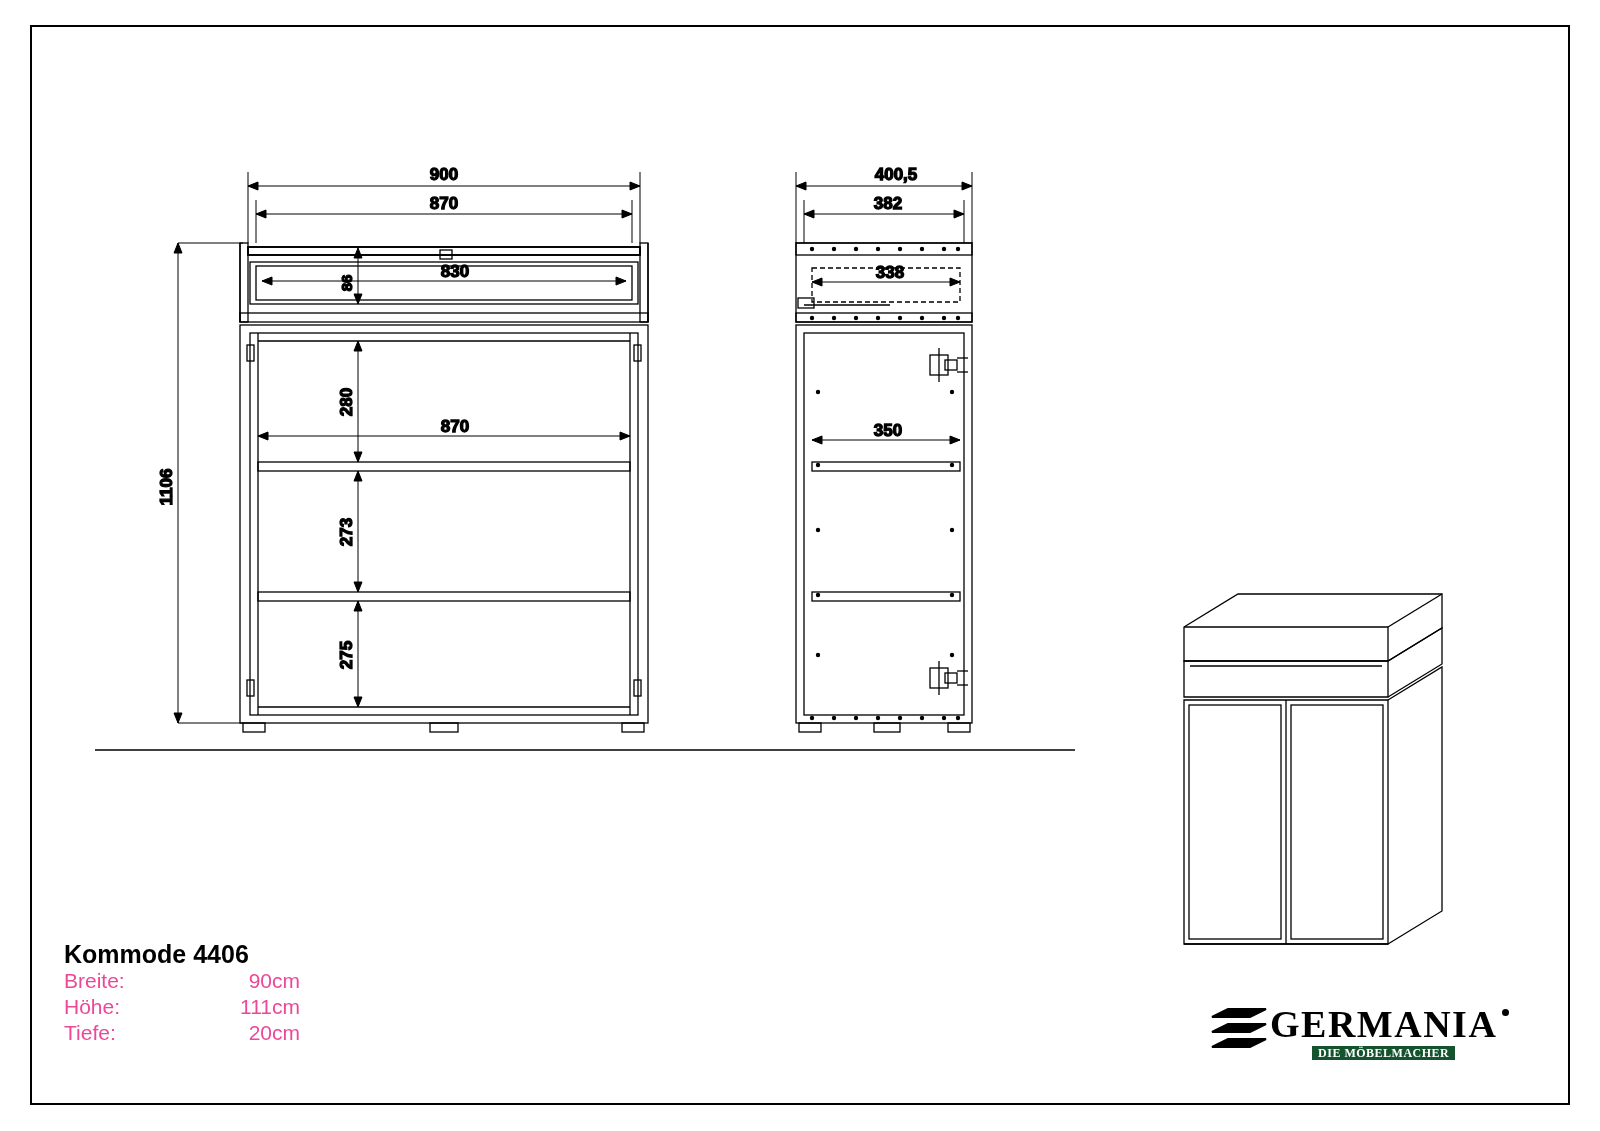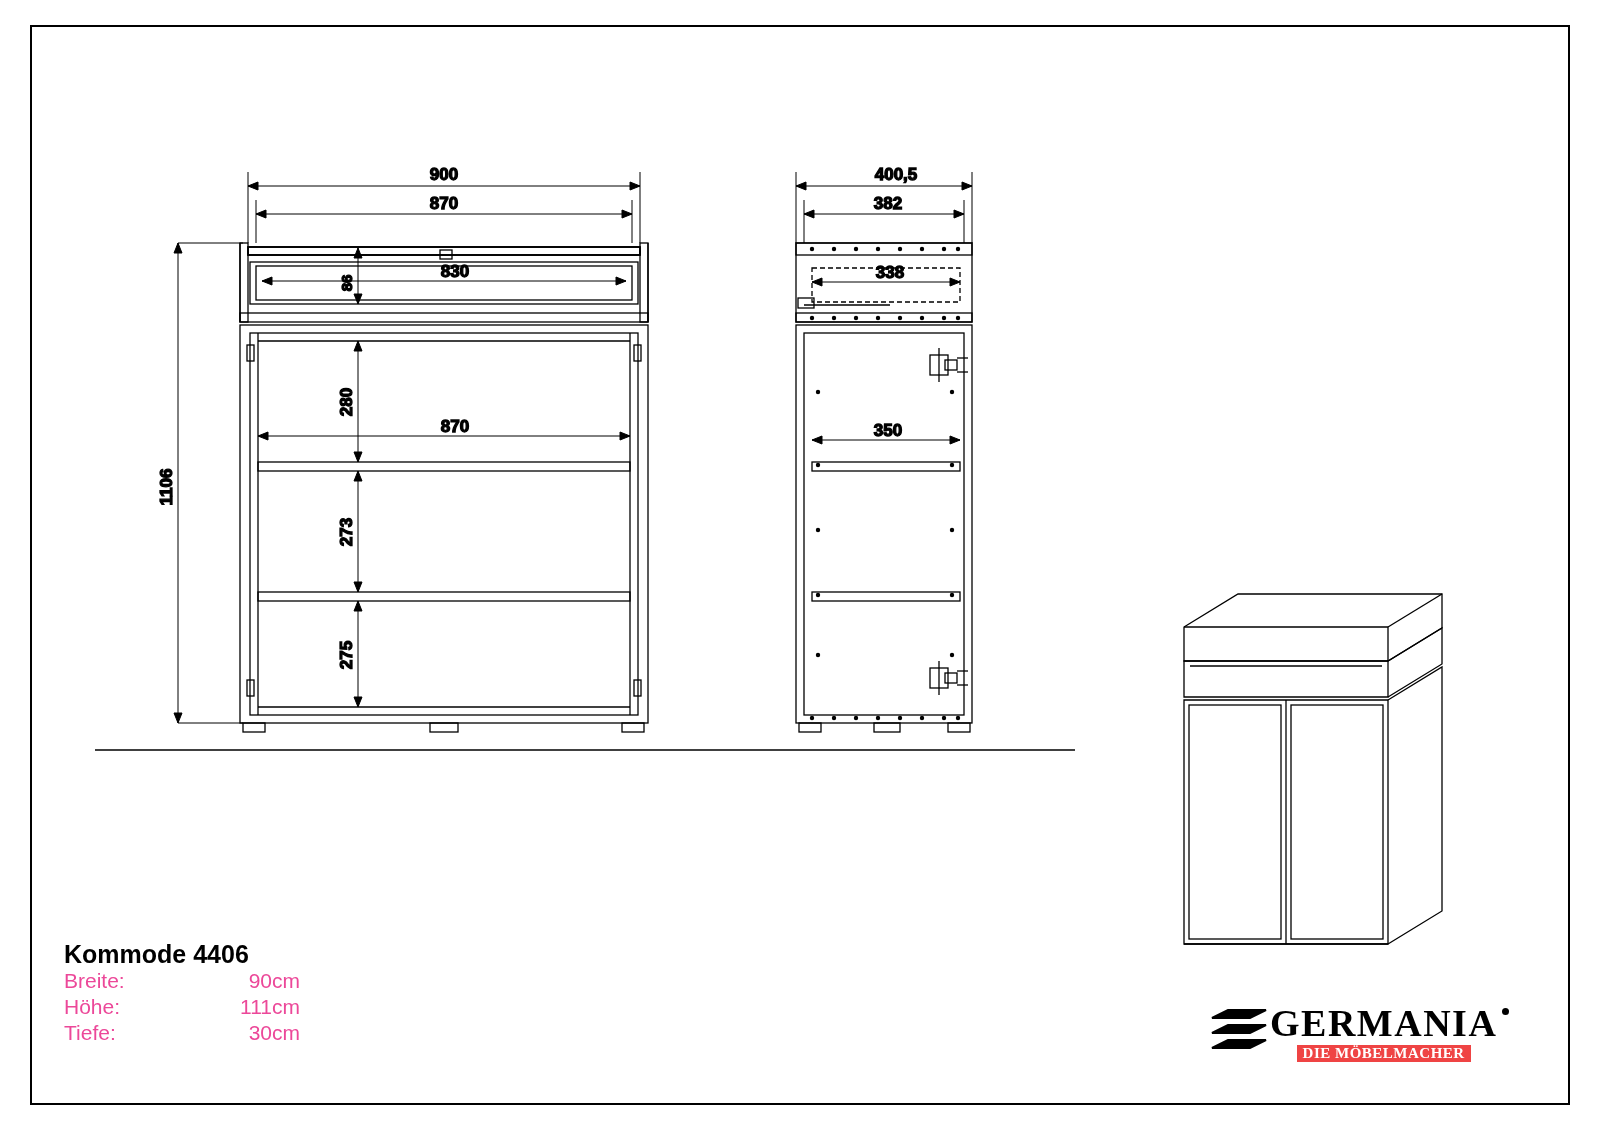--- a/index.html
+++ b/index.html
@@ -102,25 +102,25 @@
     position: absolute;
     right: -12px;
     top: 4px;
     width: 7px;
     height: 7px;
     border-radius: 50%;
     background: #000000;
   }
   .brand-sub {
     font-family: "Liberation Serif", serif;
-    font-size: 15px;
+    font-size: 12px;
     font-weight: bold;
     letter-spacing: 0.5px;
     color: #000000;
-    background: #ef4444;
+    background: #14532d;
     color: #ffffff;
     padding: 1px 6px;
     margin-top: 3px;
   }
 </style>
 </head>
 <body>
 
 <div id="sheet">
 
@@ -366,21 +366,21 @@
       <td class="spec-value">90</td>
       <td class="spec-unit">cm</td>
     </tr>
     <tr>
       <td class="spec-label">Höhe:</td>
       <td class="spec-value">111</td>
       <td class="spec-unit">cm</td>
     </tr>
     <tr>
       <td class="spec-label">Tiefe:</td>
-      <td class="spec-value">30</td>
+      <td class="spec-value">20</td>
       <td class="spec-unit">cm</td>
     </tr>
   </tbody>
     </table>
 
   <div class="brand">
     <svg width="62" height="56" viewBox="0 0 62 56">
       <g fill="none" stroke="#000" stroke-width="2">
         <path d="M4 13 L20 5 L58 5 L42 13 Z" fill="#000"></path>
         <path d="M4 28 L20 20 L58 20 L42 28 Z" fill="#000"></path>

